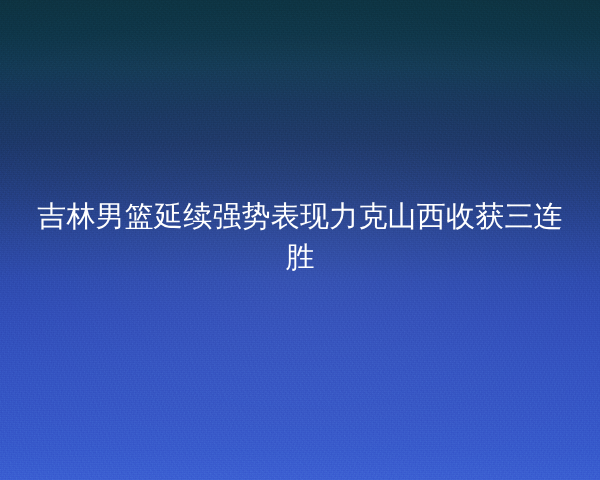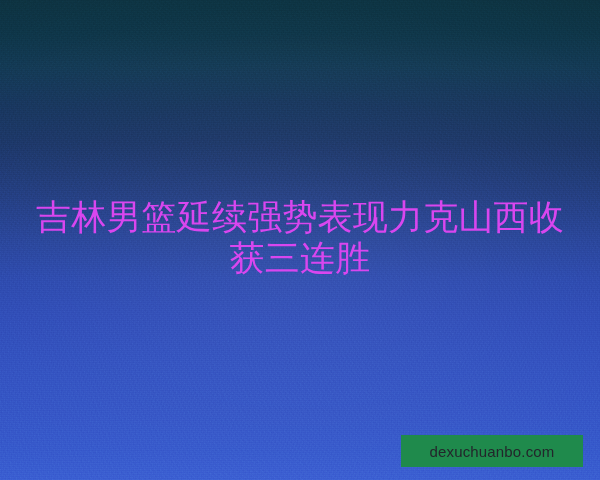--- a/index.html
+++ b/index.html
@@ -91,22 +91,22 @@
   }
 
   
   #headline {
     position: absolute;
     left: 0;
     right: 0;
     top: 196px;
     padding: 0 26px;
     text-align: center;
-    color: #d946ef;
-    font-size: 35px;
+    color: #ffffff;
+    font-size: 29px;
     line-height: 41px;
     letter-spacing: 0.2px;
     font-weight: 400;
     text-rendering: optimizeLegibility;
   }
 
   
   #watermark-badge {
     position: absolute;
     left: 401px;
@@ -134,17 +134,14 @@
   <div id="bg-gradient"></div>
 
   <div id="bg-vignette"></div>
 
   <div id="bg-noise"></div>
 
   <div id="bg-noise2"></div>
 
   <div id="headline">吉林男篮延续强势表现力克山西收获三连胜</div>
 
-  <div id="watermark-badge">
-    <span id="watermark-text">dexuchuanbo.com</span>
-  </div>
 
 </div>
 
 </body></html>

